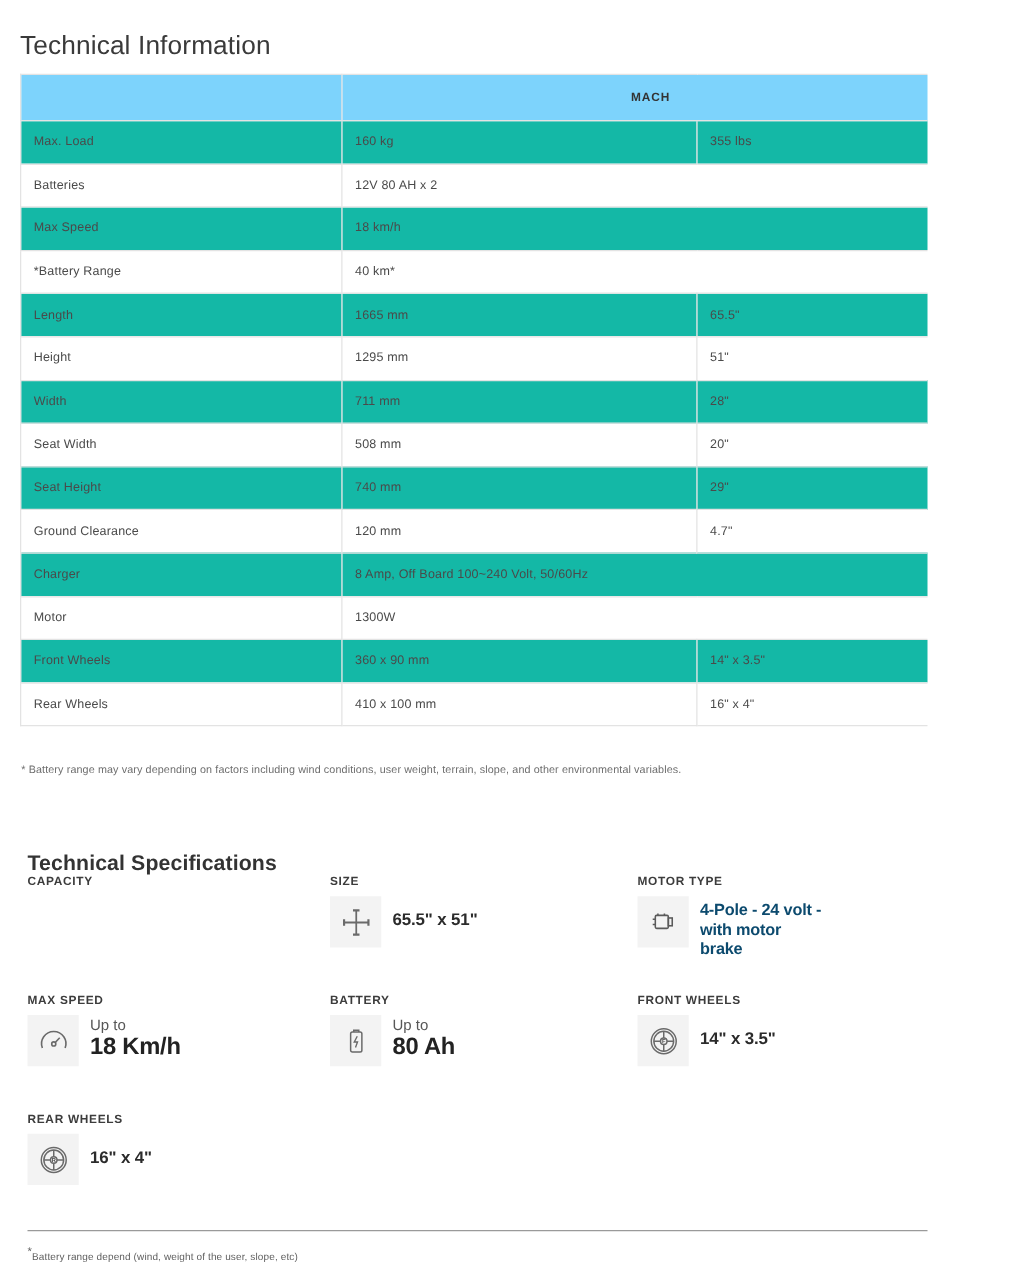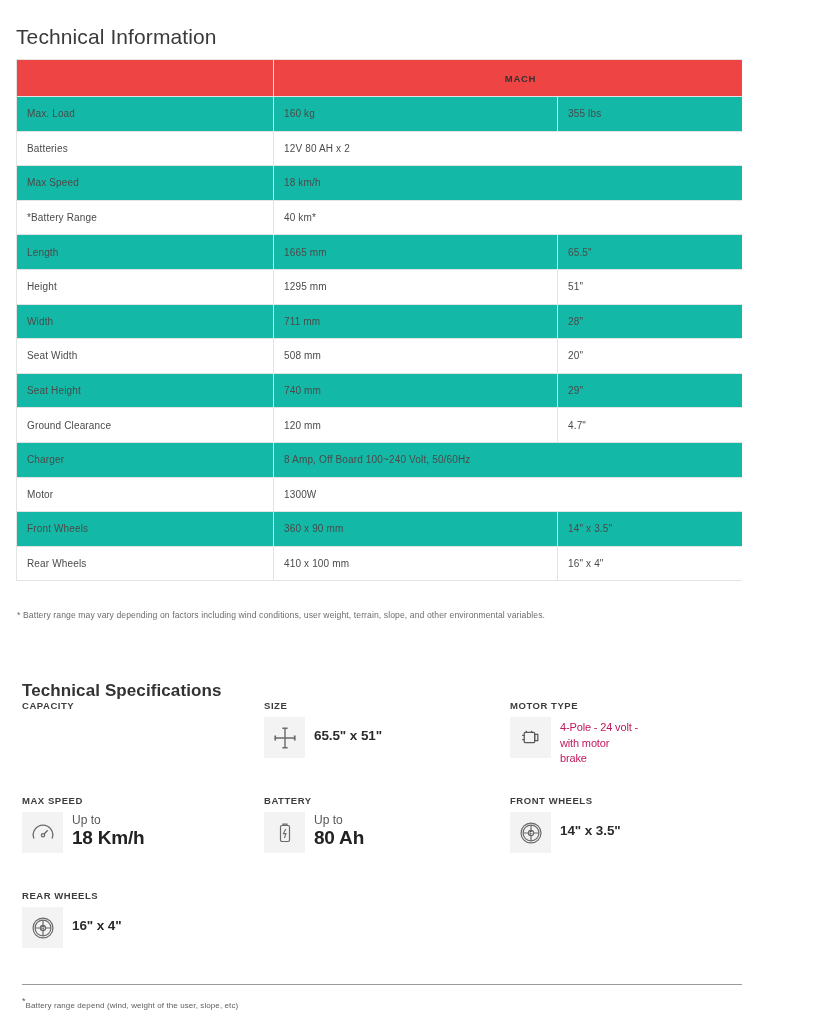--- a/index.html
+++ b/index.html
@@ -38,21 +38,21 @@
     padding: 0 10px;
     height: 34.6px;
     text-align: left;
     font-weight: 400;
     vertical-align: middle;
     letter-spacing: 0.15px;
   }
   .spec-table col.c1 { width: 257px; }
   .spec-table col.c2 { width: 284px; }
   .spec-table col.c3 { width: 210px; }
-  .spec-table thead th { height: 37px; background: #ef4444; }
+  .spec-table thead th { height: 37px; background: #7dd3fc; }
   .spec-table thead th.model {
     text-align: center;
     font-weight: 700;
     font-size: 9.5px;
     letter-spacing: 0.7px;
     color: #333;
   }
   .spec-table tbody tr.alt td { background: #14b8a6; }
   .spec-table tbody tr td { background: #ffffff; }
 
@@ -113,23 +113,23 @@
     letter-spacing: -0.2px;
   }
   .spec-plain {
     font-size: 13.5px;
     font-weight: 700;
     color: #2b2b2b;
     line-height: 16px;
     letter-spacing: -0.1px;
   }
   .spec-multi {
-    font-size: 11px;
-    font-weight: 400;
-    color: #be185d;
+    font-size: 13px;
+    font-weight: 700;
+    color: #0c4a6e;
     line-height: 15.5px;
     letter-spacing: -0.15px;
     white-space: pre-line;
   }
   .pad-mid { padding-top: 11px; }
   .pad-top { padding-top: 3px; }
   svg { display: block; }
 </style>
 </head>
 <body>

